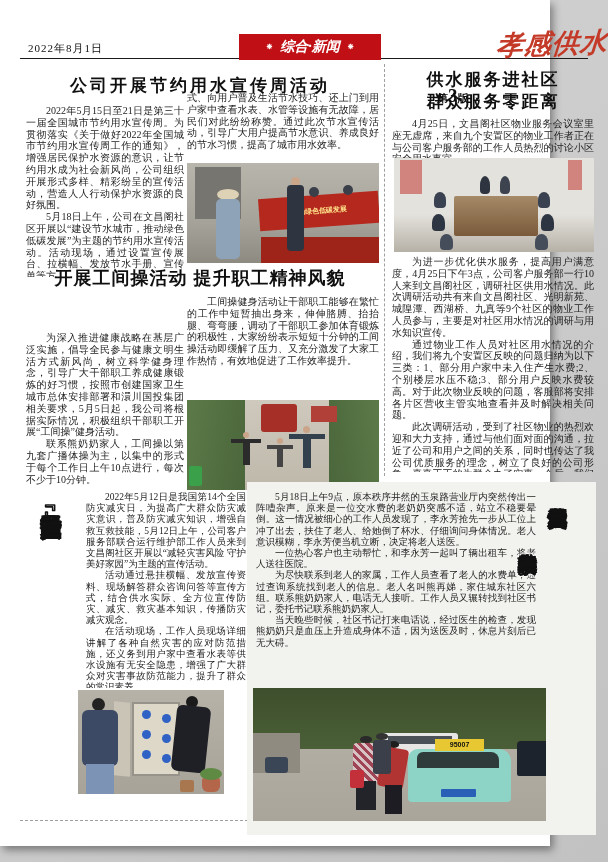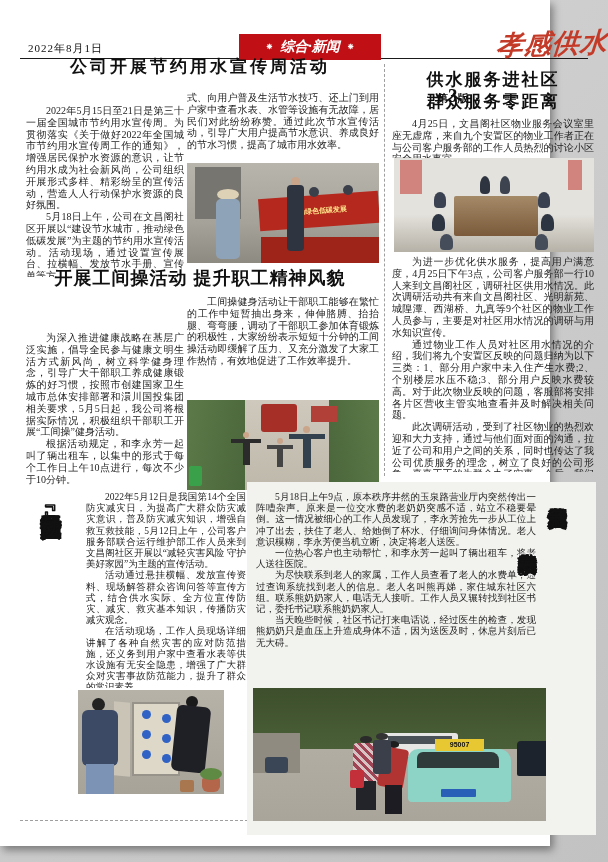--- a/index.html
+++ b/index.html
@@ -61,21 +61,21 @@
     <span>综合·新闻</span>
     <span class="orn">❋</span>
   </div>
   <div class="abs pageno" style="left:437px;top:38px;">
     <span>第</span><span class="num">3</span><span>版</span>
   </div>
   <div class="abs masthead" style="left:496px;top:26px;">孝感供水</div>
 
   <div class="abs vsep" style="left:384px;top:64px;height:412px;"></div>
 
-  <div class="abs headline" style="left:20px;top:55px;width:360px;font-size:17px;letter-spacing:3px;">公司开展节约用水宣传周活动</div>
+  <div class="abs headline" style="left:20px;top:74px;width:360px;font-size:17px;letter-spacing:3px;">公司开展节约用水宣传周活动</div>
   <div class="abs body-text" style="left:26px;top:92px;width:158px;height:172px;overflow:hidden;margin-top:13px;">
     <p>2022年5月15日至21日是第三十一届全国城市节约用水宣传周。为贯彻落实《关于做好2022年全国城市节约用水宣传周工作的通知》，增强居民保护水资源的意识，让节约用水成为社会新风尚，公司组织开展形式多样、精彩纷呈的宣传活动，营造人人行动保护水资源的良好氛围。</p>
     <p>5月18日上午，公司在文昌阁社区开展以“建设节水城市，推动绿色低碳发展”为主题的节约用水宣传活动。活动现场，通过设置宣传展台、拉横幅、发放节水手册、宣传单等方</p>
   </div>
   <div class="abs body-text" style="left:187px;top:92px;width:192px;height:70px;overflow:hidden;text-indent:0;">
     <p style="text-indent:0;">式、向用户普及生活节水技巧、还上门到用户家中查看水表、水管等设施有无故障，居民们对此纷纷称赞。通过此次节水宣传活动，引导广大用户提高节水意识、养成良好的节水习惯，提高了城市用水效率。</p>
   </div>
 
   <div class="photo" style="left:187px;top:163px;width:192px;height:100px;background:linear-gradient(#b8b5ad,#a5a29a 60%,#8d8a82);">
     <div style="left:8px;top:4px;width:46px;height:52px;background:#77756f;"></div>
@@ -85,21 +85,21 @@
     <div style="left:100px;top:22px;width:17px;height:66px;border-radius:4px;background:#2e3440;"></div>
     <div style="left:30px;top:26px;width:22px;height:11px;border-radius:50%;background:#ddd1b6;"></div>
     <div style="left:29px;top:36px;width:24px;height:60px;border-radius:5px;background:#8fa3b8;"></div>
     <div style="right:26px;top:22px;width:10px;height:10px;border-radius:50%;background:#3a3f4a;"></div>
     <div style="right:60px;top:24px;width:10px;height:10px;border-radius:50%;background:#3a3f4a;"></div>
   </div>
 
   <div class="abs headline" style="left:20px;top:266px;width:360px;font-size:18px;letter-spacing:1px;">开展工间操活动 提升职工精神风貌</div>
   <div class="abs body-text" style="left:26px;top:296px;width:158px;height:170px;overflow:hidden;margin-top:36px;">
     <p>为深入推进健康战略在基层广泛实施，倡导全民参与健康文明生活方式新风尚，树立科学健身理念，引导广大干部职工养成健康锻炼的好习惯，按照市创建国家卫生城市总体安排部署和澴川国投集团相关要求，5月5日起，我公司将根据实际情况，积极组织干部职工开展“工间操”健身活动。</p>
-    <p>根据活动规定，和李永芳一起叫了辆出租车，以集中的形式于每个工作日上午10点进行，每次不少于10分钟。</p>
+    <p>联系熊奶奶家人，工间操以第九套广播体操为主，以集中的形式于每个工作日上午10点进行，每次不少于10分钟。</p>
   </div>
   <div class="abs body-text" style="left:187px;top:296px;width:192px;height:102px;overflow:hidden;">
     <p>工间操健身活动让干部职工能够在繁忙的工作中短暂抽出身来，伸伸胳膊、抬抬腿、弯弯腰，调动了干部职工参加体育锻炼的积极性，大家纷纷表示短短十分钟的工间操活动即缓解了压力、又充分激发了大家工作热情，有效地促进了工作效率提升。</p>
   </div>
 
   <div class="photo" style="left:187px;top:400px;width:192px;height:90px;background:linear-gradient(#cfc9bd,#beb8ab);">
     <div style="left:0;top:0;width:58px;height:100%;background:linear-gradient(100deg,#5c7a49,#4a663b);"></div>
     <div style="right:0;top:0;width:50px;height:100%;background:linear-gradient(260deg,#5c7a49,#4a663b);"></div>
     <div style="left:74px;top:4px;width:36px;height:28px;border-radius:3px;background:#a63028;"></div>
     <div style="right:42px;top:6px;width:26px;height:16px;background:#b04038;"></div>

